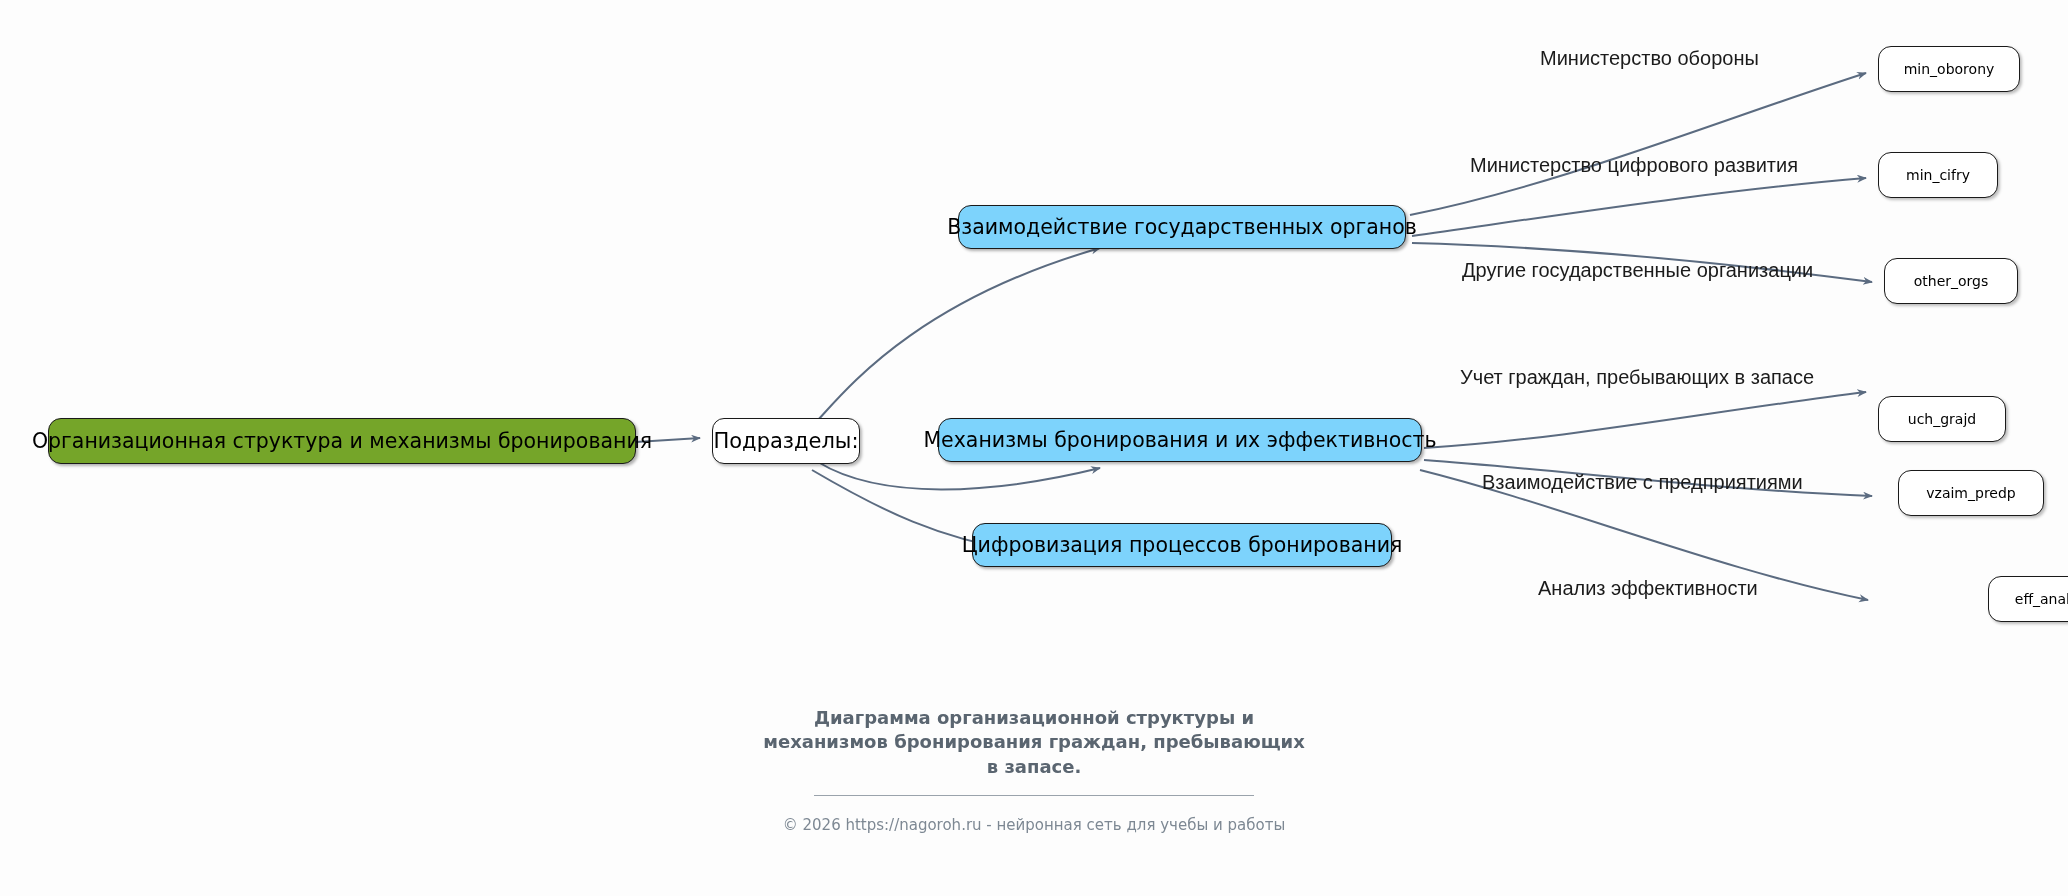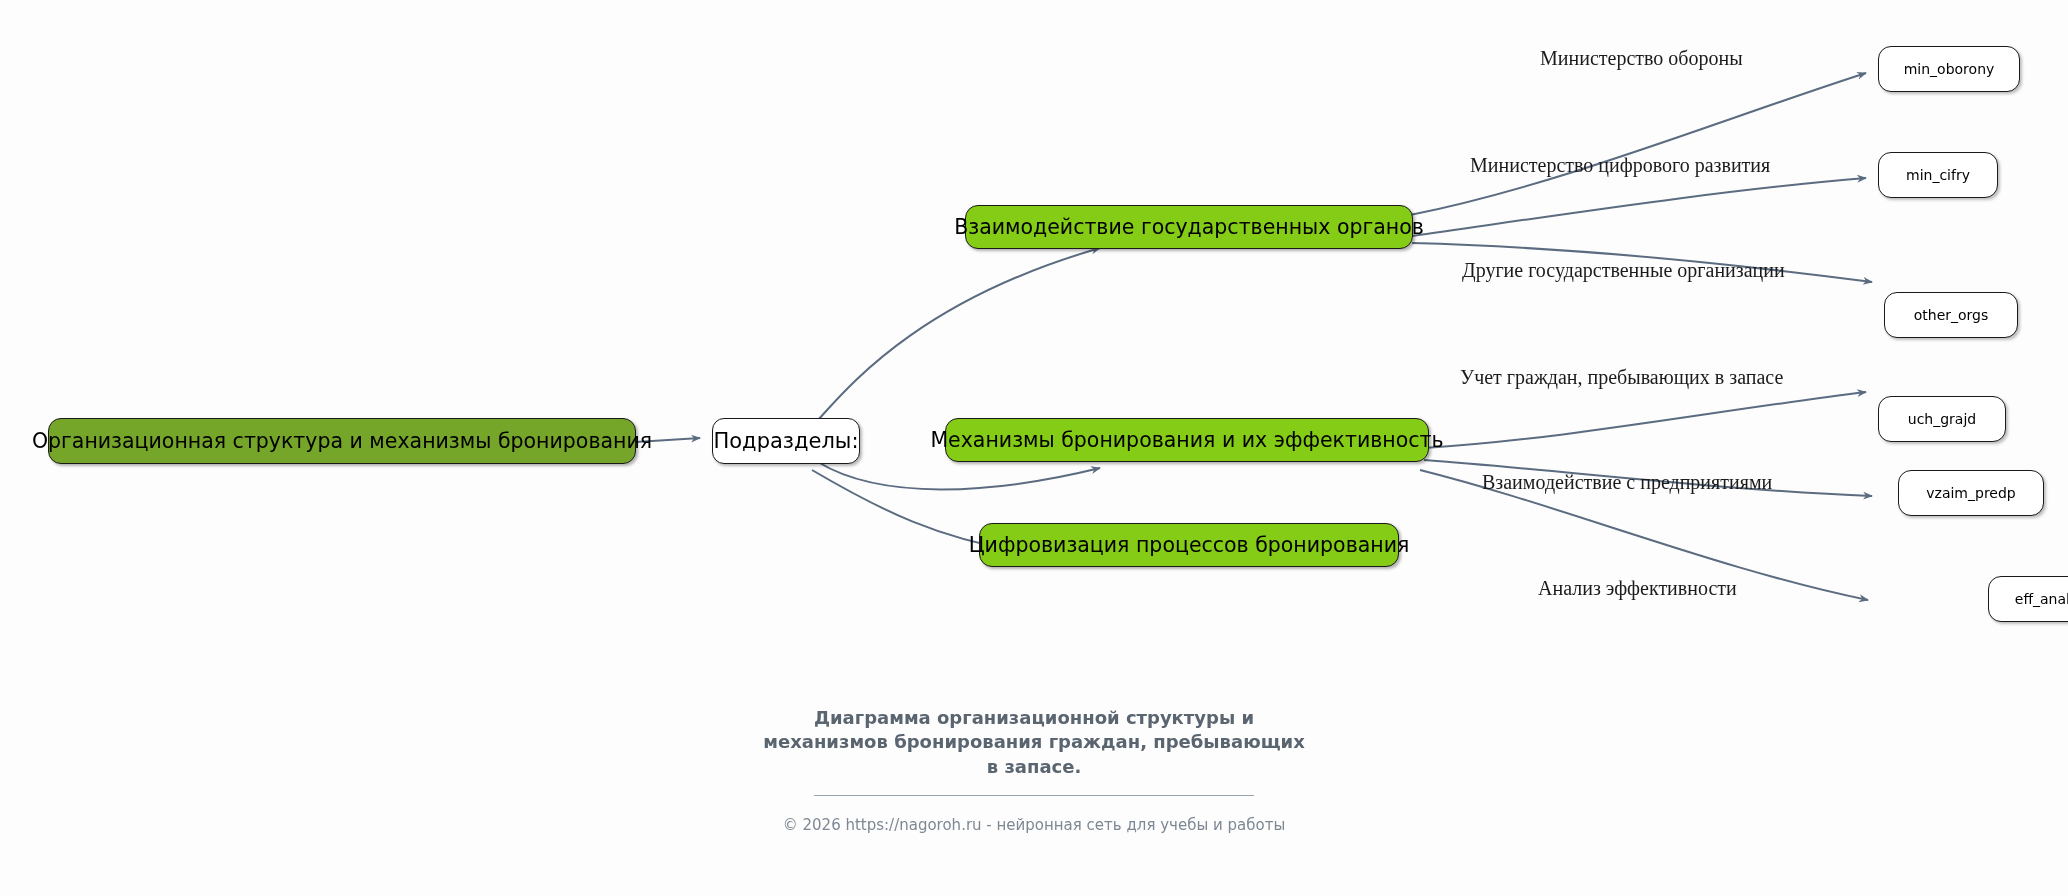--- a/index.html
+++ b/index.html
@@ -45,36 +45,35 @@
     border-radius: 13px;
   }
   .node-hub {
     background: #ffffff;
     color: #000000;
     font-size: 21px;
     border-radius: 12px;
     box-shadow: 2px 2px 3px rgba(0,0,0,0.28);
   }
   .node-branch {
-    background: #84cc16;
+    background: #7dd3fc;
     color: #000000;
     font-size: 20.5px;
     border-radius: 13px;
-    margin-left: 7px;
   }
   .node-leaf {
     background: #ffffff;
     color: #000000;
     font-size: 14px;
     border-radius: 13px;
     box-shadow: 2px 2px 3px rgba(0,0,0,0.25);
   }
   .edge-label {
     position: absolute;
-    font-family: Liberation Serif, serif;
+    font-family: Liberation Sans, sans-serif;
     font-size: 20px;
     color: #1b1b1b;
     white-space: nowrap;
     line-height: 1;
   }
   .footer {
     position: absolute;
     left: 0;
     width: 2068px;
     text-align: center;
@@ -149,21 +148,21 @@
   </div>
 
   <div class="node node-leaf" style="left:1878px; top:46px; width:142px; height:46px;">
     <span>min_oborony</span>
   </div>
 
   <div class="node node-leaf" style="left:1878px; top:152px; width:120px; height:46px;">
     <span>min_cifry</span>
   </div>
 
-  <div class="node node-leaf" style="left:1884px; top:258px; width:134px; height:46px;margin-top:34px;">
+  <div class="node node-leaf" style="left:1884px; top:258px; width:134px; height:46px;">
     <span>other_orgs</span>
   </div>
 
   <div class="node node-leaf" style="left:1878px; top:364px; width:128px; height:46px;margin-top:32px;">
     <span>uch_grajd</span>
   </div>
 
   <div class="node node-leaf" style="left:1882px; top:470px; width:146px; height:46px;margin-left:16px;">
     <span>vzaim_predp</span>
   </div>

